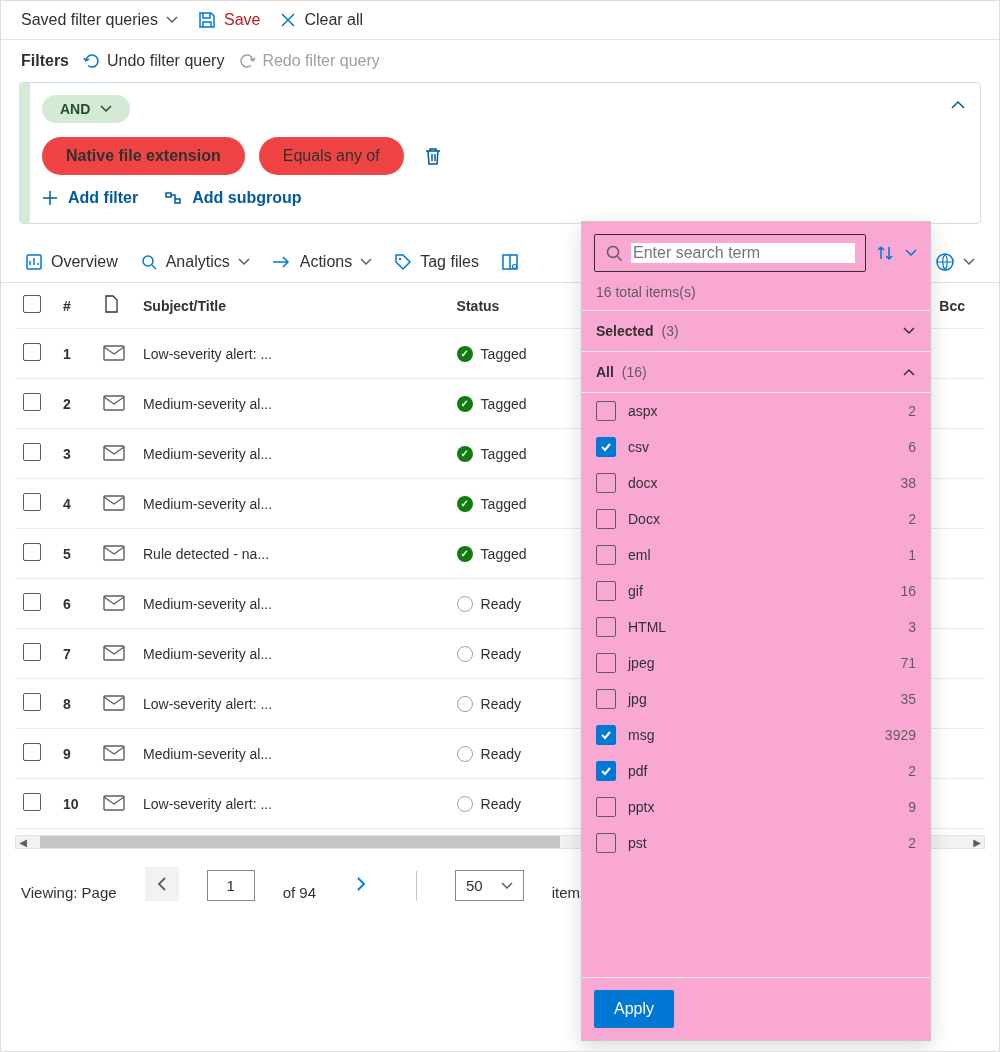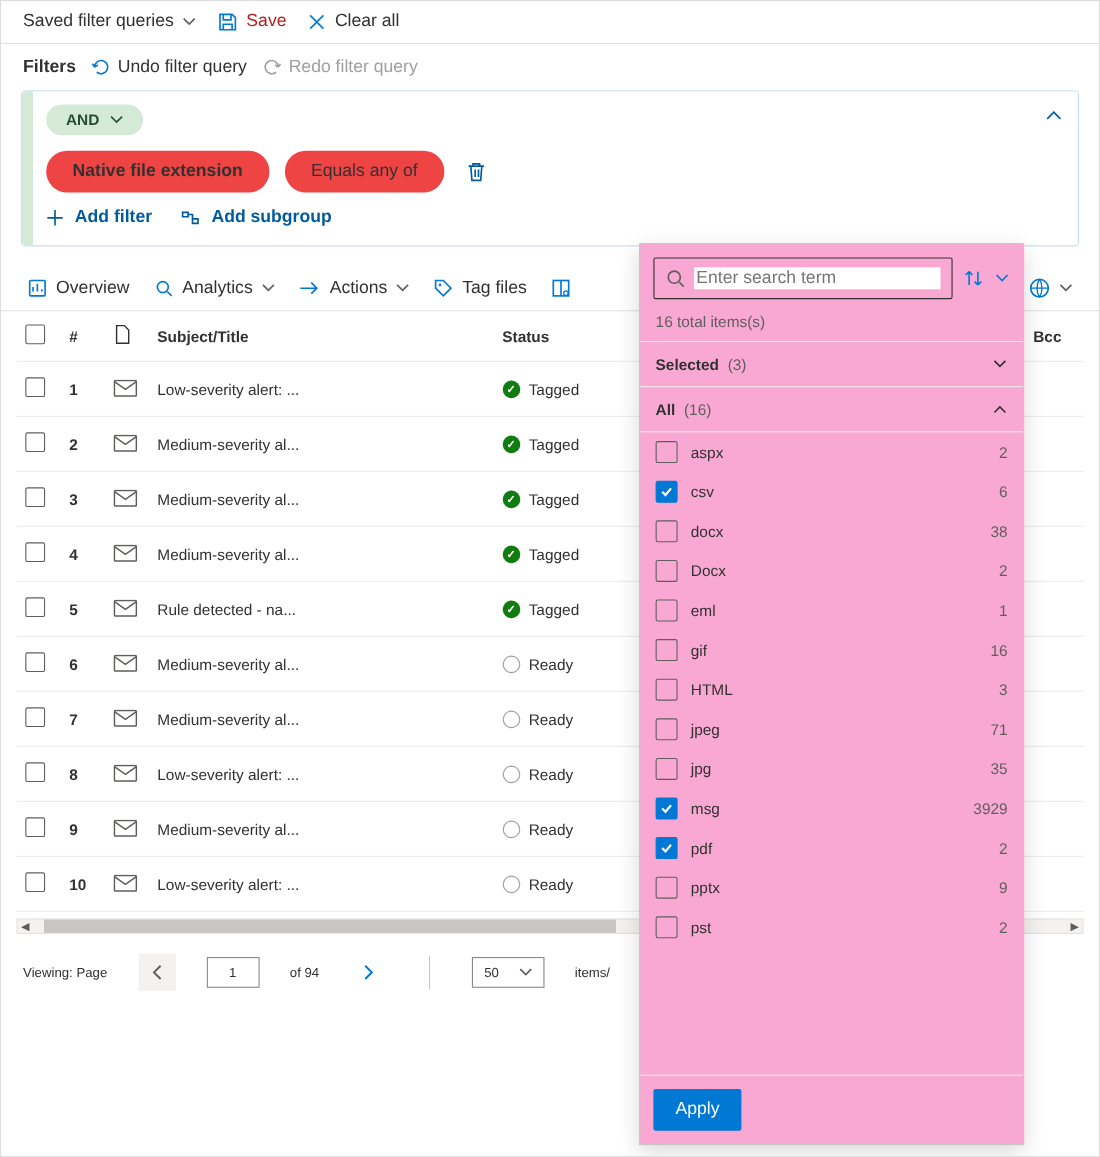--- a/index.html
+++ b/index.html
@@ -138,21 +138,21 @@
     height: 14px;
     background: #f3f2f1;
     margin: 6px 14px 10px 14px;
     position: relative;
     border: 1px solid #e1e1e1;
   }
   .hscroll .thumb { position:absolute; left:24px; top:0; bottom:0; width:520px; background:#c8c6c4; }
   .hscroll .arrow { position:absolute; top:0; bottom:0; width:14px; background:#f3f2f1; display:flex; align-items:center; justify-content:center; font-size:10px; color:#605e5c;}
   .hscroll .arrow.l{left:0;} .hscroll .arrow.r{right:0;}
   .pager {
-    display:flex; align-items:center; gap:28px; padding: 8px 20px; font-size:12px;
+    display:flex; align-items:flex-end; gap:28px; padding: 8px 20px; font-size:15px;
   }
   .pager .numbox, .pager .sizebox {
     border:1px solid #8a8886; padding:6px 10px; min-width:48px; text-align:center;
   }
   .pager .sizebox{ display:flex; align-items:center; gap:18px; }
   .pager .nav-btn {
     width:34px; height:34px; display:flex; align-items:center; justify-content:center; background:#f3f2f1; cursor:pointer;
     color:#605e5c;
   }
   .divider { width:1px; height:30px; background:#c8c6c4; margin:0 10px; }

